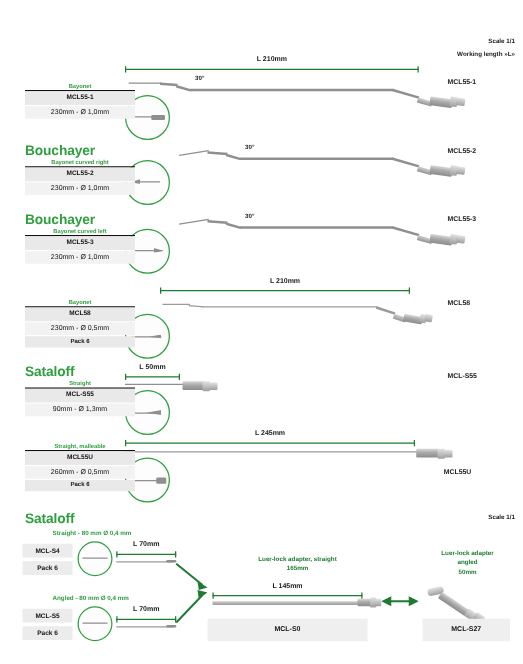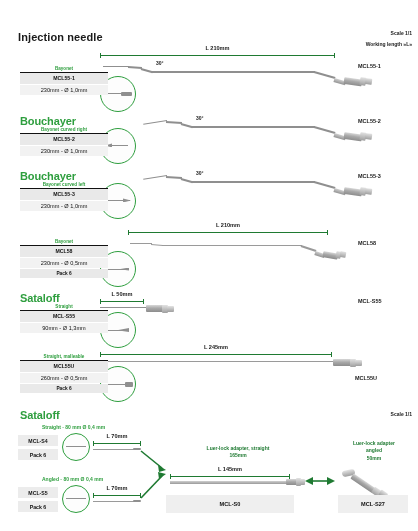--- a/index.html
+++ b/index.html
@@ -112,21 +112,20 @@
     position:absolute;font-size:5px;font-weight:bold;color:#1f7a32;
     text-align:center;white-space:nowrap;line-height:1.45;
   }
   .arrow{position:absolute;}
 </style>
 </head>
 <body>
 
 <div class="page">
 
-  <div class="page-title">Injection needle</div>
   <div class="scale-note" style="top:30px;">Scale 1/1</div>
   <div class="scale-note" style="top:41px;">Working length »L»</div>
 
   <div class="dim-line" style="left:100px;top:53px;width:235px;">
     <div class="bar"></div>
       <div class="cap l"></div>
       <div class="cap r"></div>
   </div>
   <div class="dim-label" style="left:100px;top:45px;width:235px;">L 210mm</div>
 

